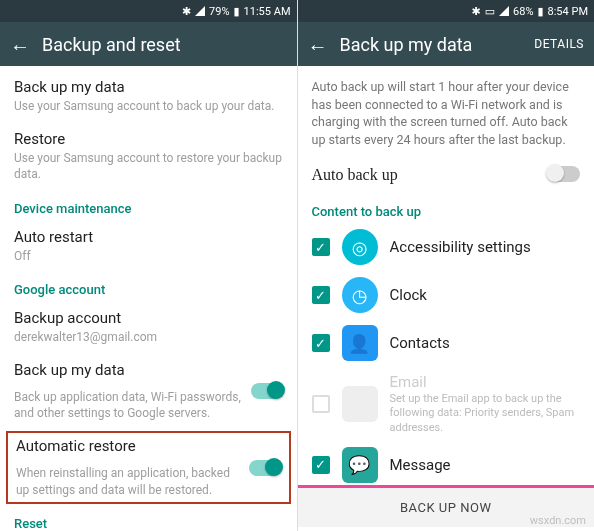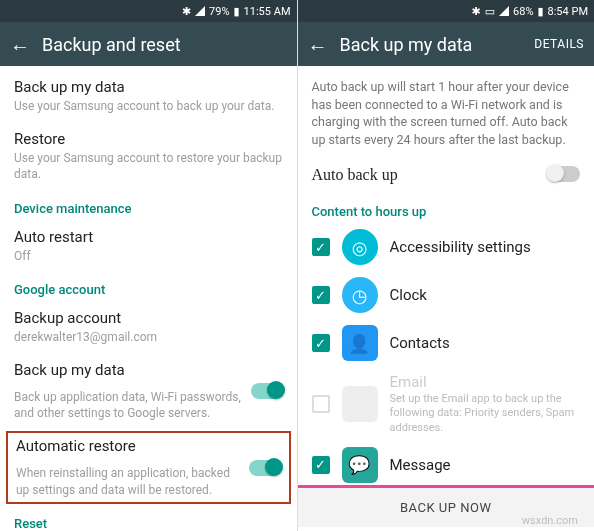--- a/index.html
+++ b/index.html
@@ -79,21 +79,21 @@
   .checkbox.unchecked { background:#fff; border-color:#ddd; }
   .app-icon { width:36px; height:36px; border-radius:50%; display:flex; align-items:center; justify-content:center; color:#fff; font-size:18px; flex-shrink:0; }
   .app-icon.square { border-radius:6px; }
   .list-row .row-text { flex:1; }
   .list-row .row-title { font-size:15px; color:#222; }
   .list-row .row-sub { font-size:11px; color:#bbb; line-height:1.3; margin-top:1px; }
   .list-row.disabled .row-title { color:#ccc; }
 
   .backup-btn { background:#f3f3f3; text-align:center; padding:12px 0; font-size:13px; letter-spacing:0.5px; color:#444; border-top:3px solid #ec4899; }
 
-  .watermark { position:absolute; bottom:4px; right:16px; font-size:11px; color:#bfbfbf; }
+  .watermark { position:absolute; bottom:4px; right:8px; font-size:11px; color:#bfbfbf; }
 </style>
 </head>
 <body>
 
 <div class="container">
 
   <div class="phone">
     <div class="status-bar">
       <span>✱</span>
       <span class="status-sig"></span>
@@ -180,21 +180,21 @@
 
       <div class="info-text">Auto back up will start 1 hour after your device has been connected to a Wi-Fi network and is charging with the screen turned off. Auto back up starts every 24 hours after the last backup.</div>
 
       <div class="auto-backup-row">
         <div class="label">Auto back up</div>
         <div class="toggle off">
             <div class="knob"></div>
           </div>
       </div>
 
-      <div class="section-label">Content to hours up</div>
+      <div class="section-label">Content to back up</div>
 
       <div id="backup-list" style="flex:1;overflow:hidden;">
           <div class="list-row">
             <div class="checkbox">✓</div>
             <div class="app-icon" style="background: rgb(0, 188, 212);">◎</div>
             <div class="row-text">
               <div class="row-title">Accessibility settings</div>
             </div>
           </div>
           <div class="list-row">

